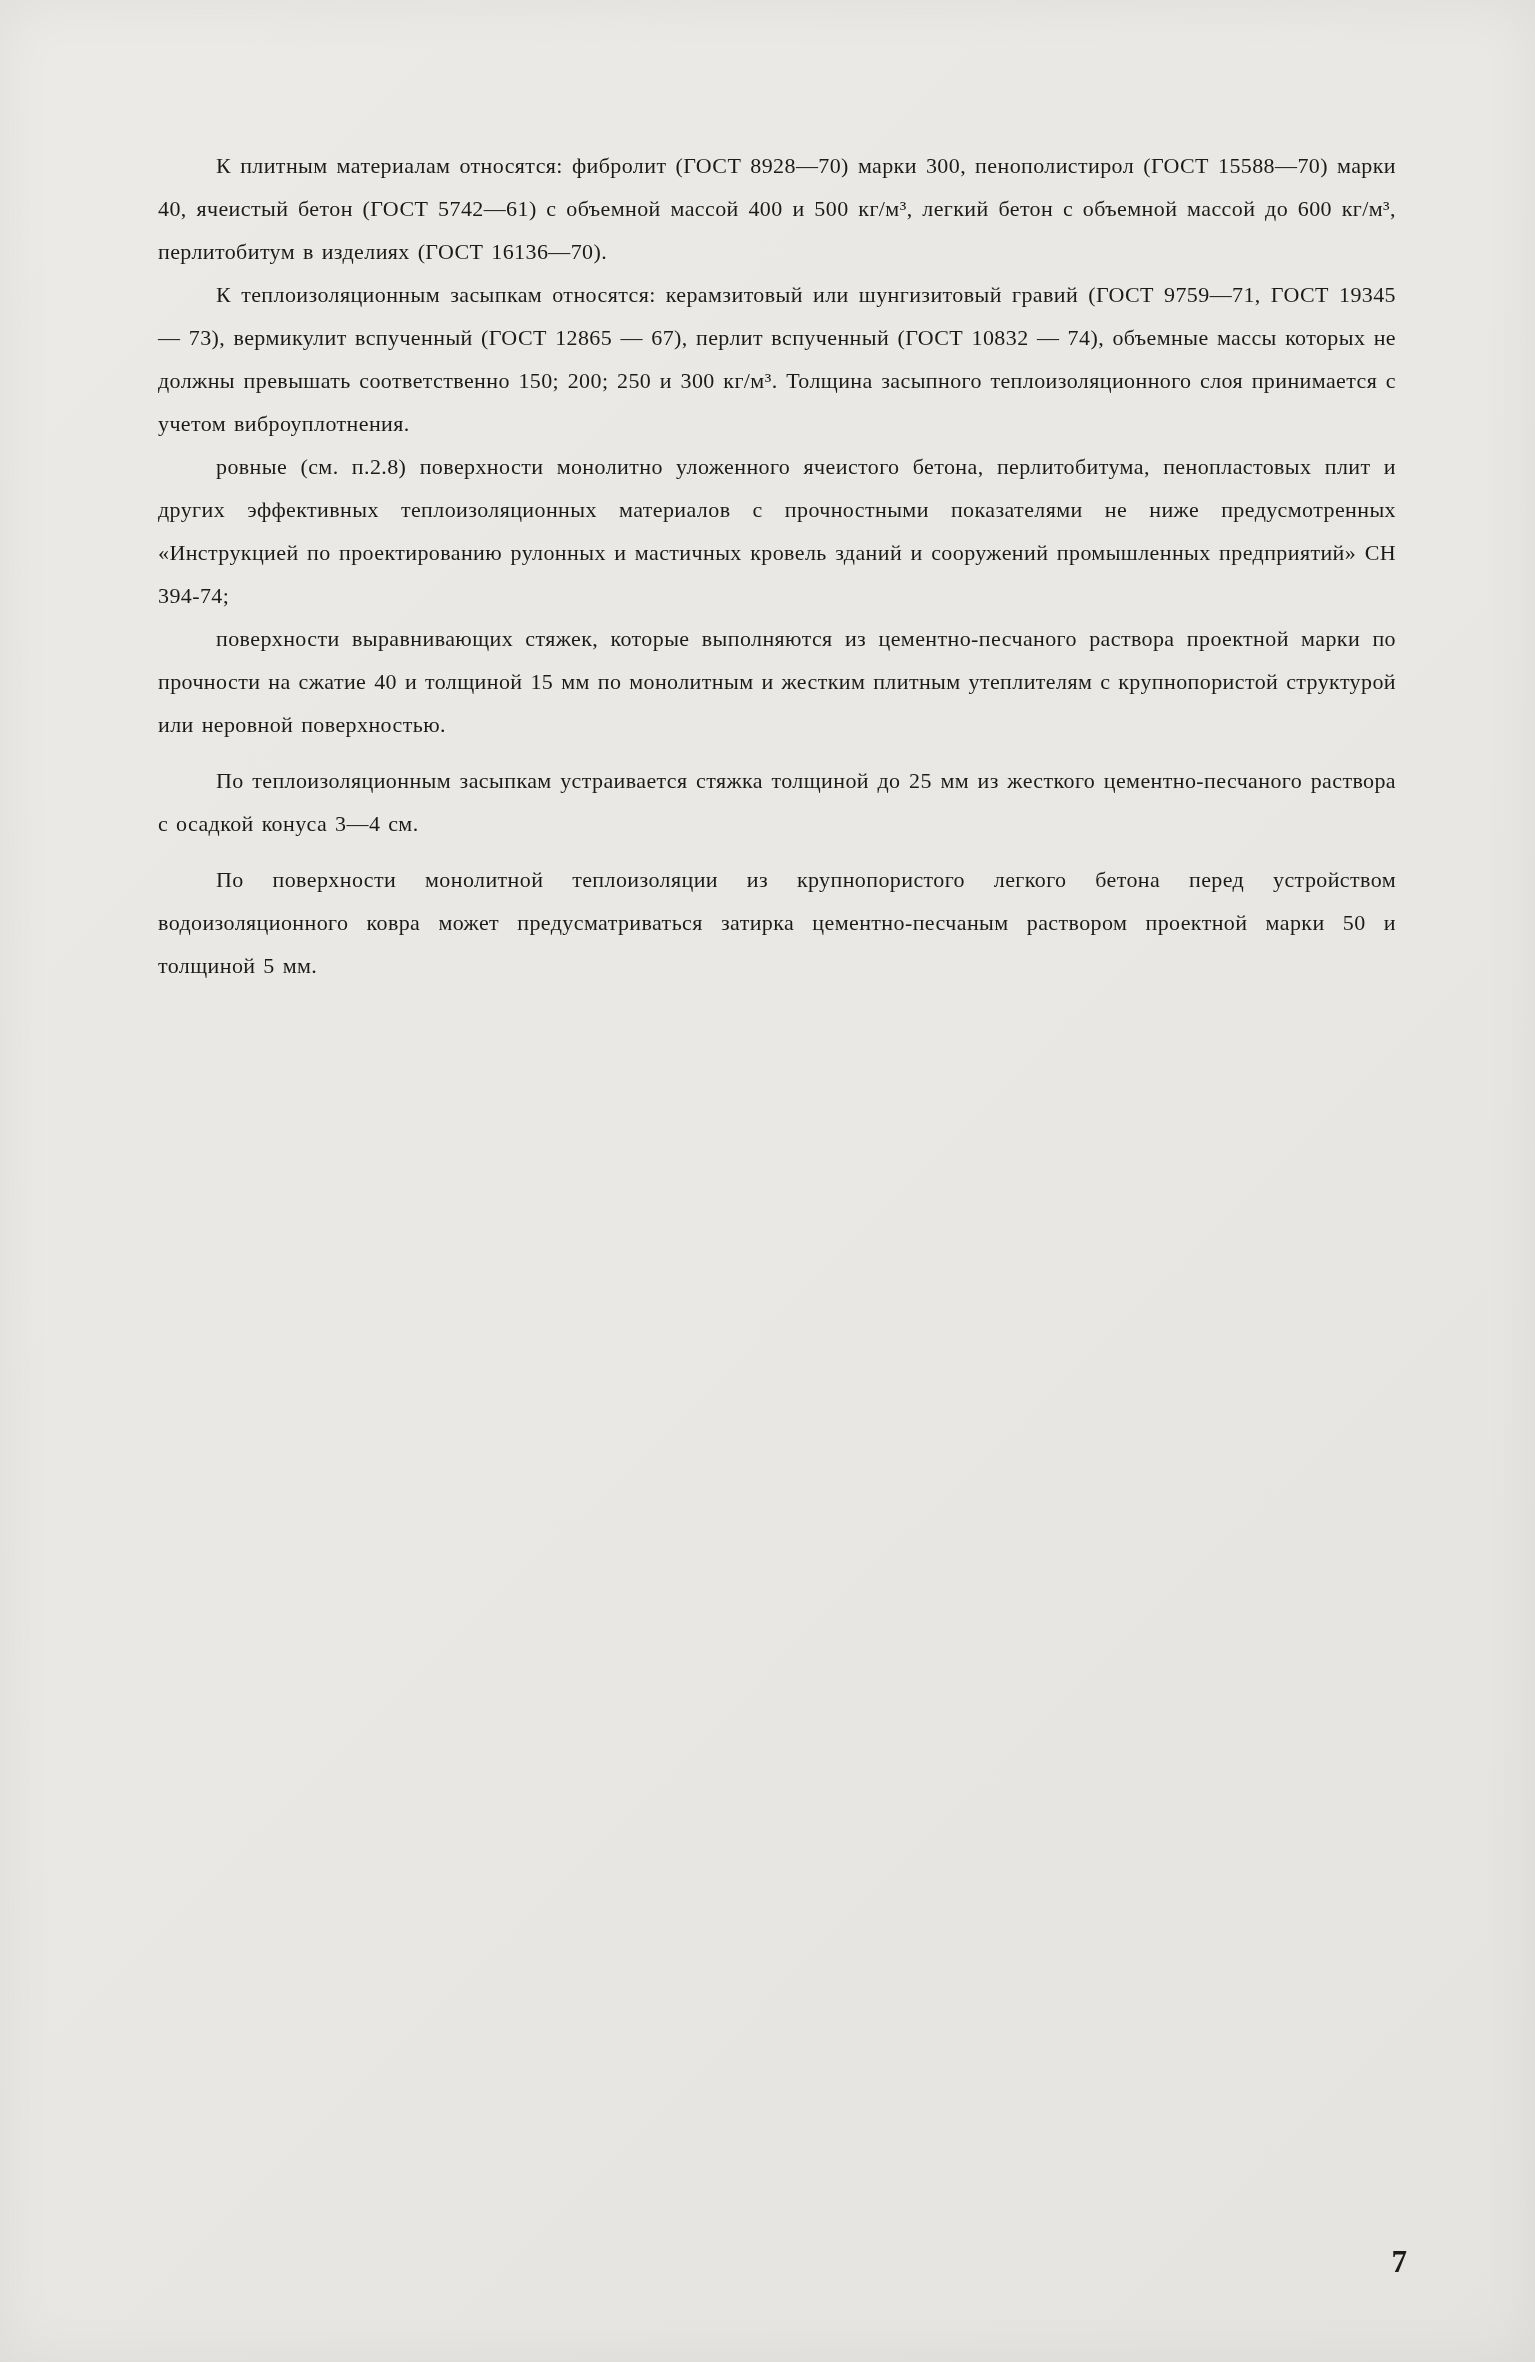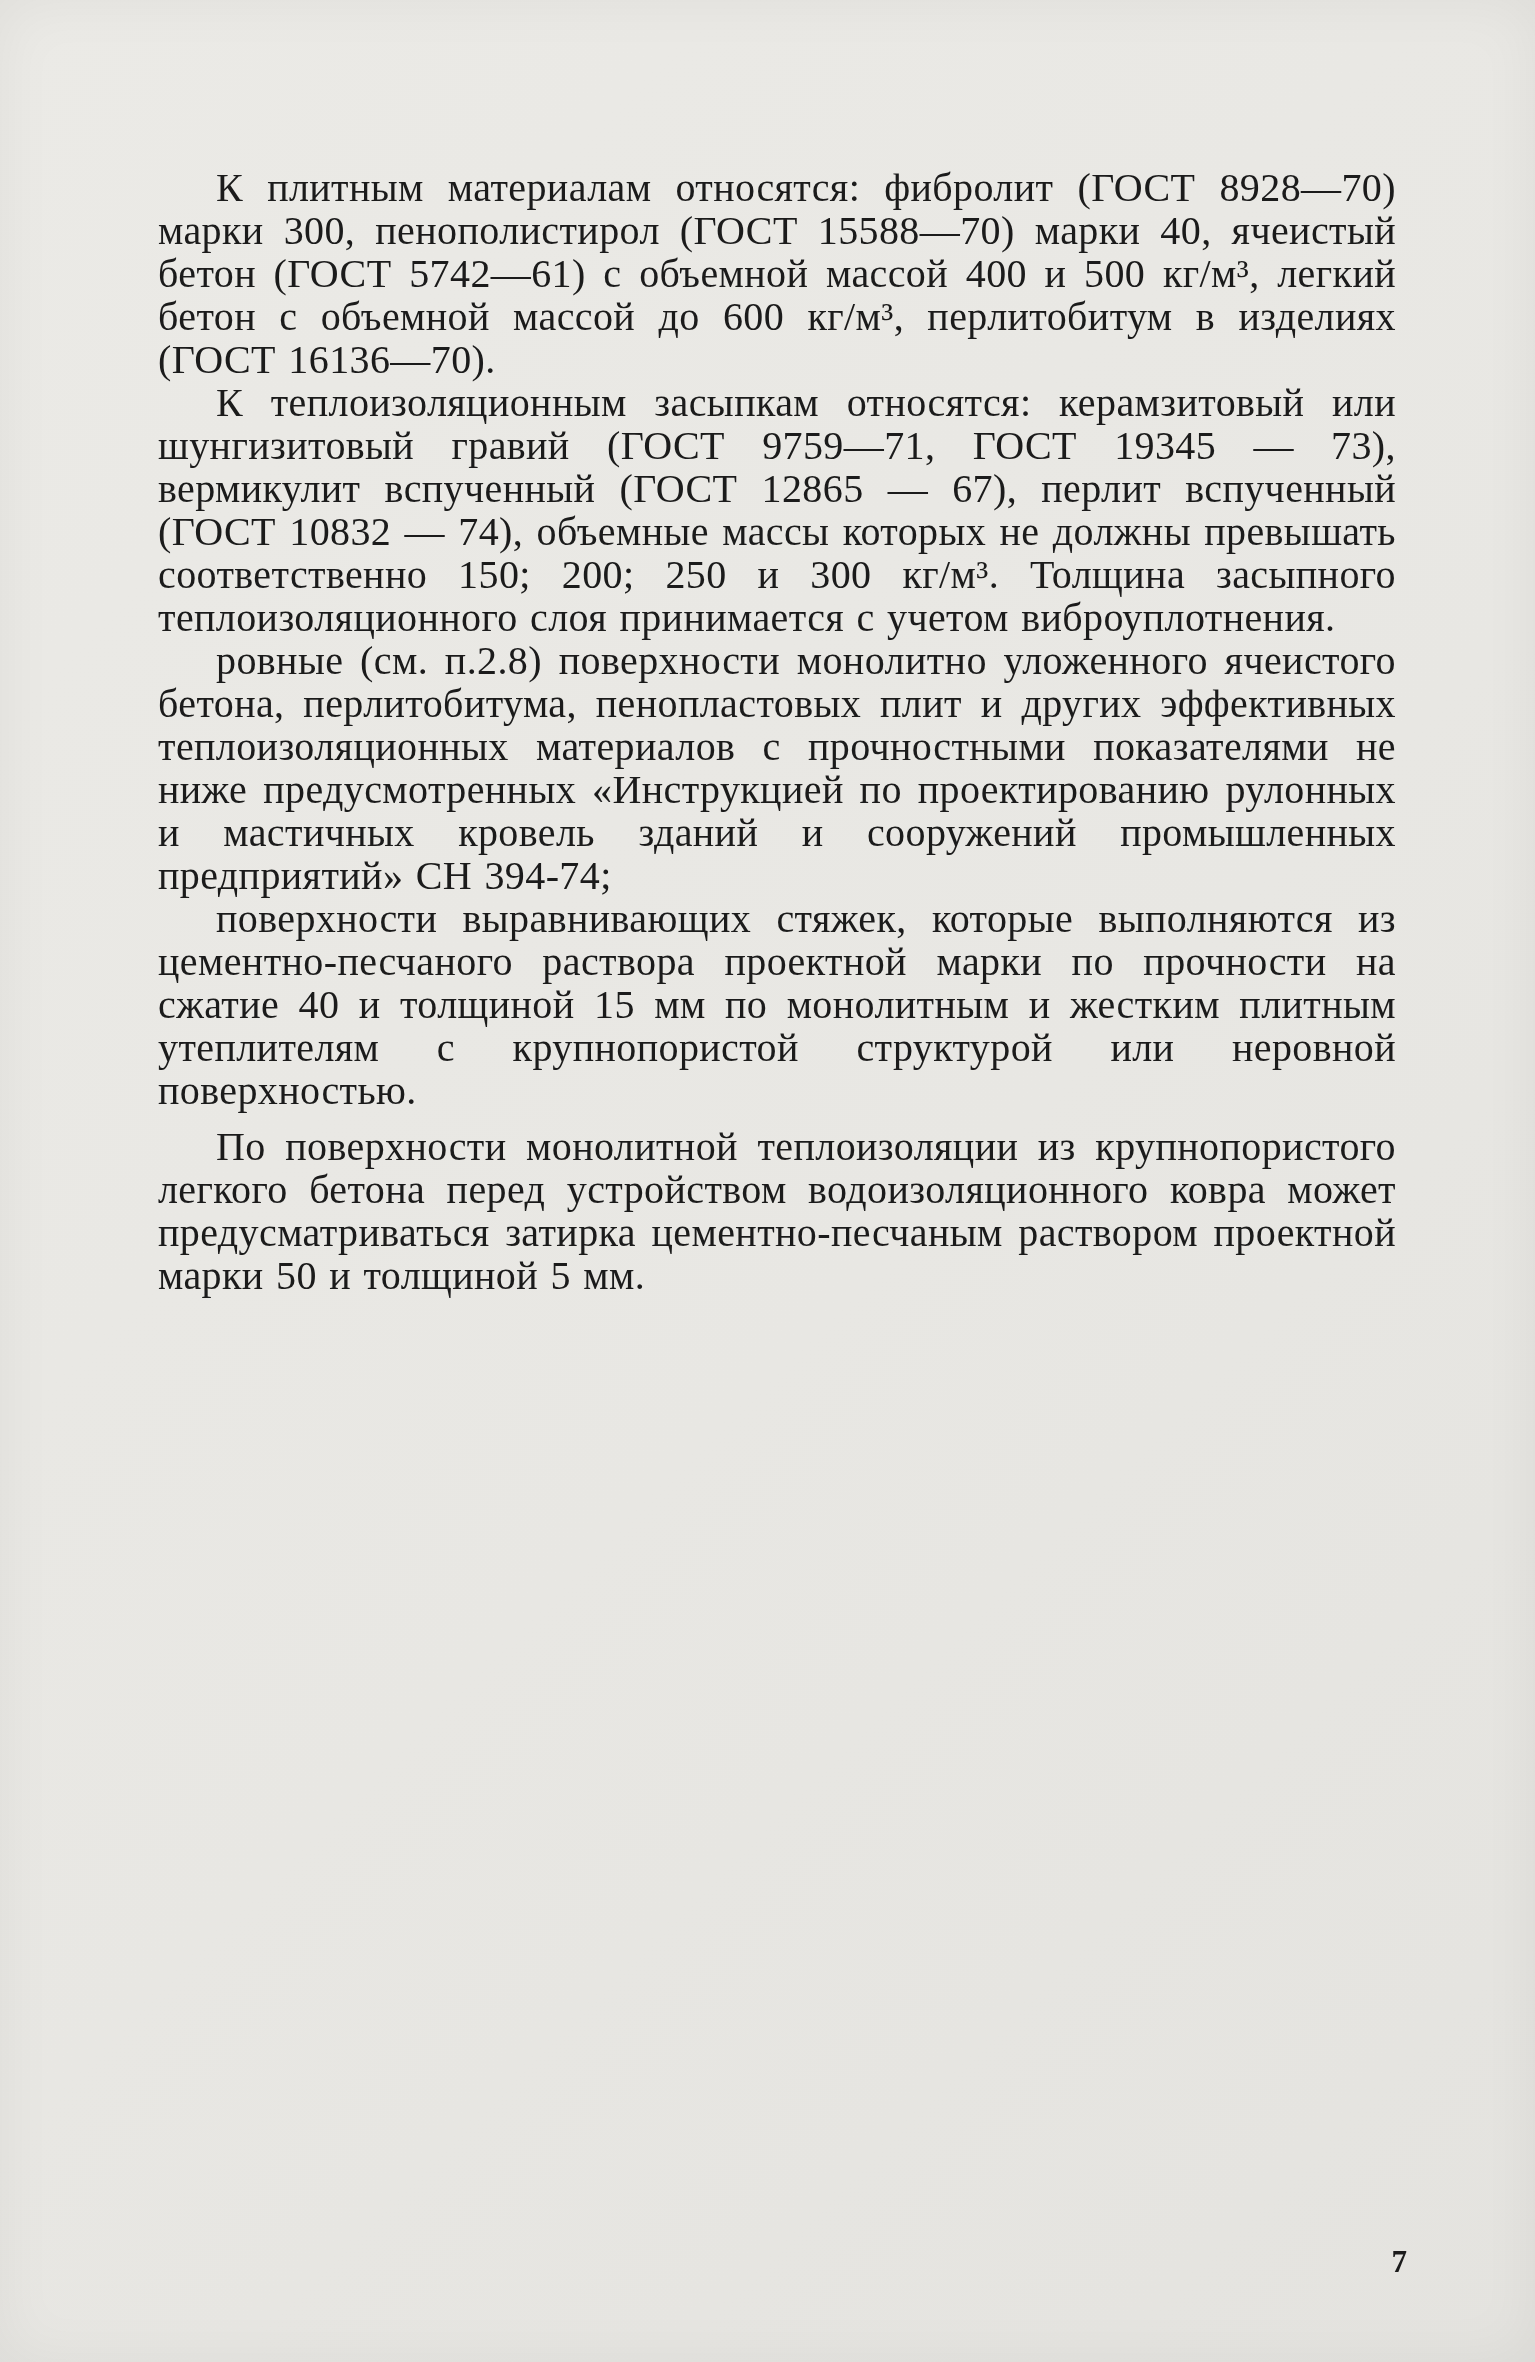--- a/index.html
+++ b/index.html
@@ -14,23 +14,23 @@
       margin: 0 auto;
       background: linear-gradient(135deg, #ebeae6 0%, #e8e7e3 55%, #e4e3df 100%);
       font-family: "Liberation Serif", "DejaVu Serif", serif;
       color: #1b1b1b;
       overflow: hidden;
       box-shadow: inset 0 0 60px rgba(0,0,0,0.05);
     }
     .text-block {
       position: absolute;
       left: 158px;
-      top: 166px;
+      top: 144px;
       width: 1238px;
-      font-size: 40px;
+      font-size: 22px;
       line-height: 43px;
       text-align: justify;
       letter-spacing: 0.4px;
       word-spacing: 2px;
     }
     p.para {
       margin: 0;
       padding: 0;
       text-indent: 58px;
     }
@@ -48,16 +48,17 @@
   </style>
 </head>
 <body>
 
 <div class="page">
   <div class="text-block">
     <p class="para">К плитным материалам относятся: фибролит (ГОСТ 8928—70) марки 300, пенополистирол (ГОСТ 15588—70) марки 40, ячеистый бетон (ГОСТ 5742—61) с объемной массой 400 и 500 кг/м³, легкий бетон с объемной массой до 600 кг/м³, перлитобитум в изделиях (ГОСТ 16136—70).</p>
     <p class="para">К теплоизоляционным засыпкам относятся: керамзитовый или шунгизитовый гравий (ГОСТ 9759—71, ГОСТ 19345 — 73), вермикулит вспученный (ГОСТ 12865 — 67), перлит вспученный (ГОСТ 10832 — 74), объемные массы которых не должны превышать соответственно 150; 200; 250 и 300 кг/м³. Толщина засыпного теплоизоляционного слоя принимается с учетом виброуплотнения.</p>
     <p class="para">ровные (см. п.2.8) поверхности монолитно уложенного ячеистого бетона, перлитобитума, пенопластовых плит и других эффективных теплоизоляционных материалов с прочностными показателями не ниже предусмотренных «Инструкцией по проектированию рулонных и мастичных кровель зданий и сооружений промышленных предприятий» СН 394-74;</p>
     <p class="para">поверхности выравнивающих стяжек, которые выполняются из цементно-песчаного раствора проектной марки по прочности на сжатие 40 и толщиной 15 мм по монолитным и жестким плитным утеплителям с крупнопористой структурой или неровной поверхностью.</p>
+    <p class="para gap">По теплоизоляционным засыпкам устраивается стяжка толщиной до 25 мм из жесткого цементно-песчаного раствора с осадкой конуса 3—4 см.</p>
     <p class="para gap">По поверхности монолитной теплоизоляции из крупнопористого легкого бетона перед устройством водоизоляционного ковра может предусматриваться затирка цементно-песчаным раствором проектной марки 50 и толщиной 5 мм.</p>
   </div>
   <div class="page-number">7</div>
 </div>
 
 </body></html>

